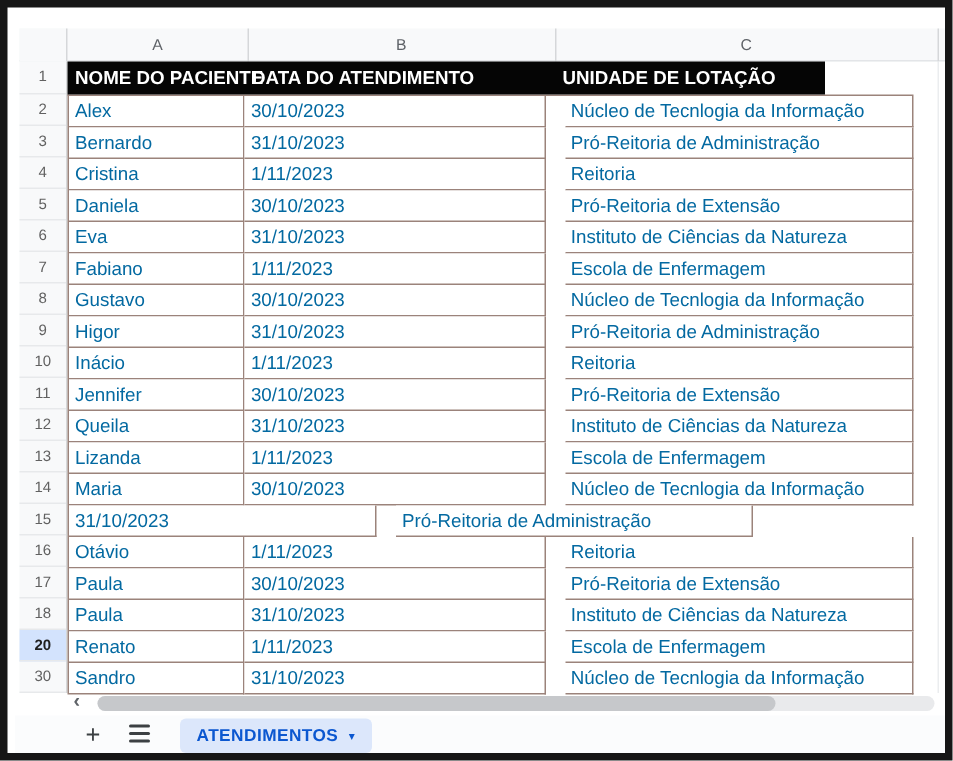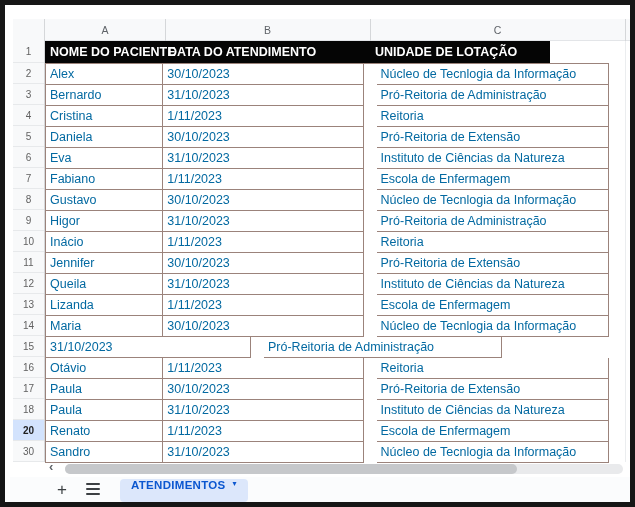--- a/index.html
+++ b/index.html
@@ -51,21 +51,21 @@
   .hscroll-thumb{position:absolute;left:0;top:0;width:452px;height:10px;
     background:#c6c8cb;border-radius:5px;}
 
   
   .bottombar{position:absolute;left:5px;top:472px;width:625px;height:30px;background:#fbfcfd;}
   .add-btn{position:absolute;left:42px;top:2px;width:20px;height:22px;
     font-size:17px;line-height:22px;text-align:center;color:#3c4043;}
   .menu-btn{position:absolute;left:76px;top:6px;width:16px;height:14px;}
   .menu-btn i{display:block;width:14px;height:2.4px;background:#3c4043;margin:0 0 2.4px 0;border-radius:1px;}
   .sheet-tab{position:absolute;left:110px;top:2px;height:23px;padding:0 11px;
-    background:var(--tab-bg,#dce7fb);border-radius:4px;display:flex;}
+    background:var(--tab-bg,#dce7fb);border-radius:4px;display:flex;align-items:center;}
   .sheet-tab .lbl{font-size:11.5px;font-weight:bold;letter-spacing:.3px;
     color:var(--accent-blue,#0b57d0);}
   .sheet-tab .caret{font-size:8px;color:var(--accent-blue,#0b57d0);margin-left:7px;}
 </style>
 </head>
 <body>
 
 <div class="frame">
 
   <div class="colheaders">

